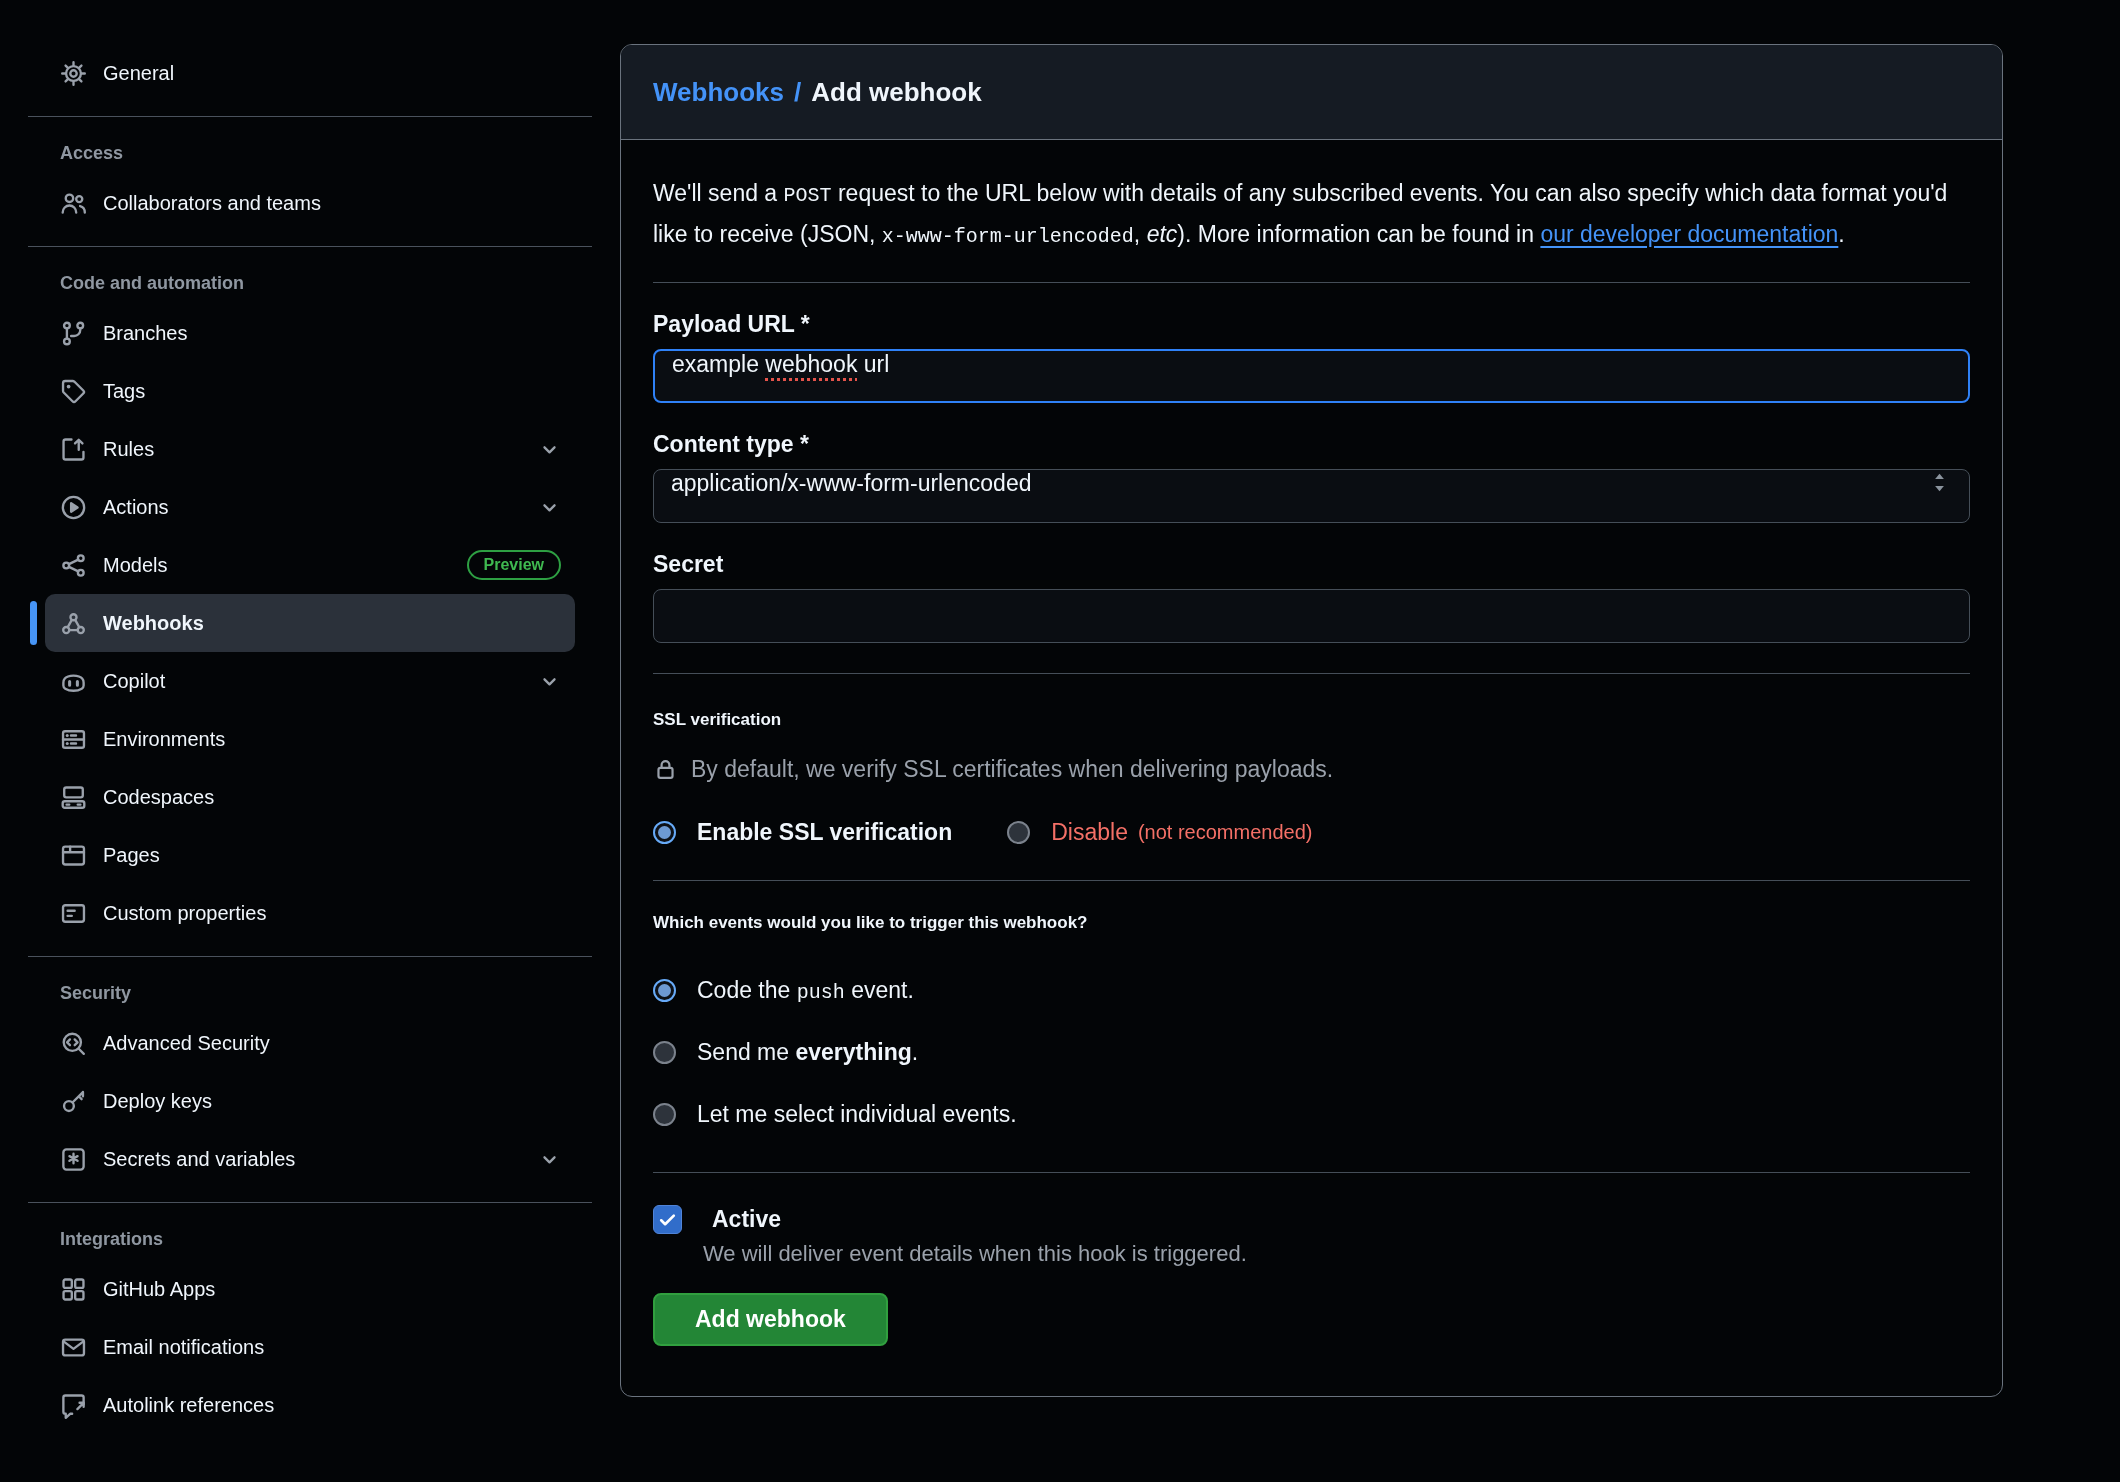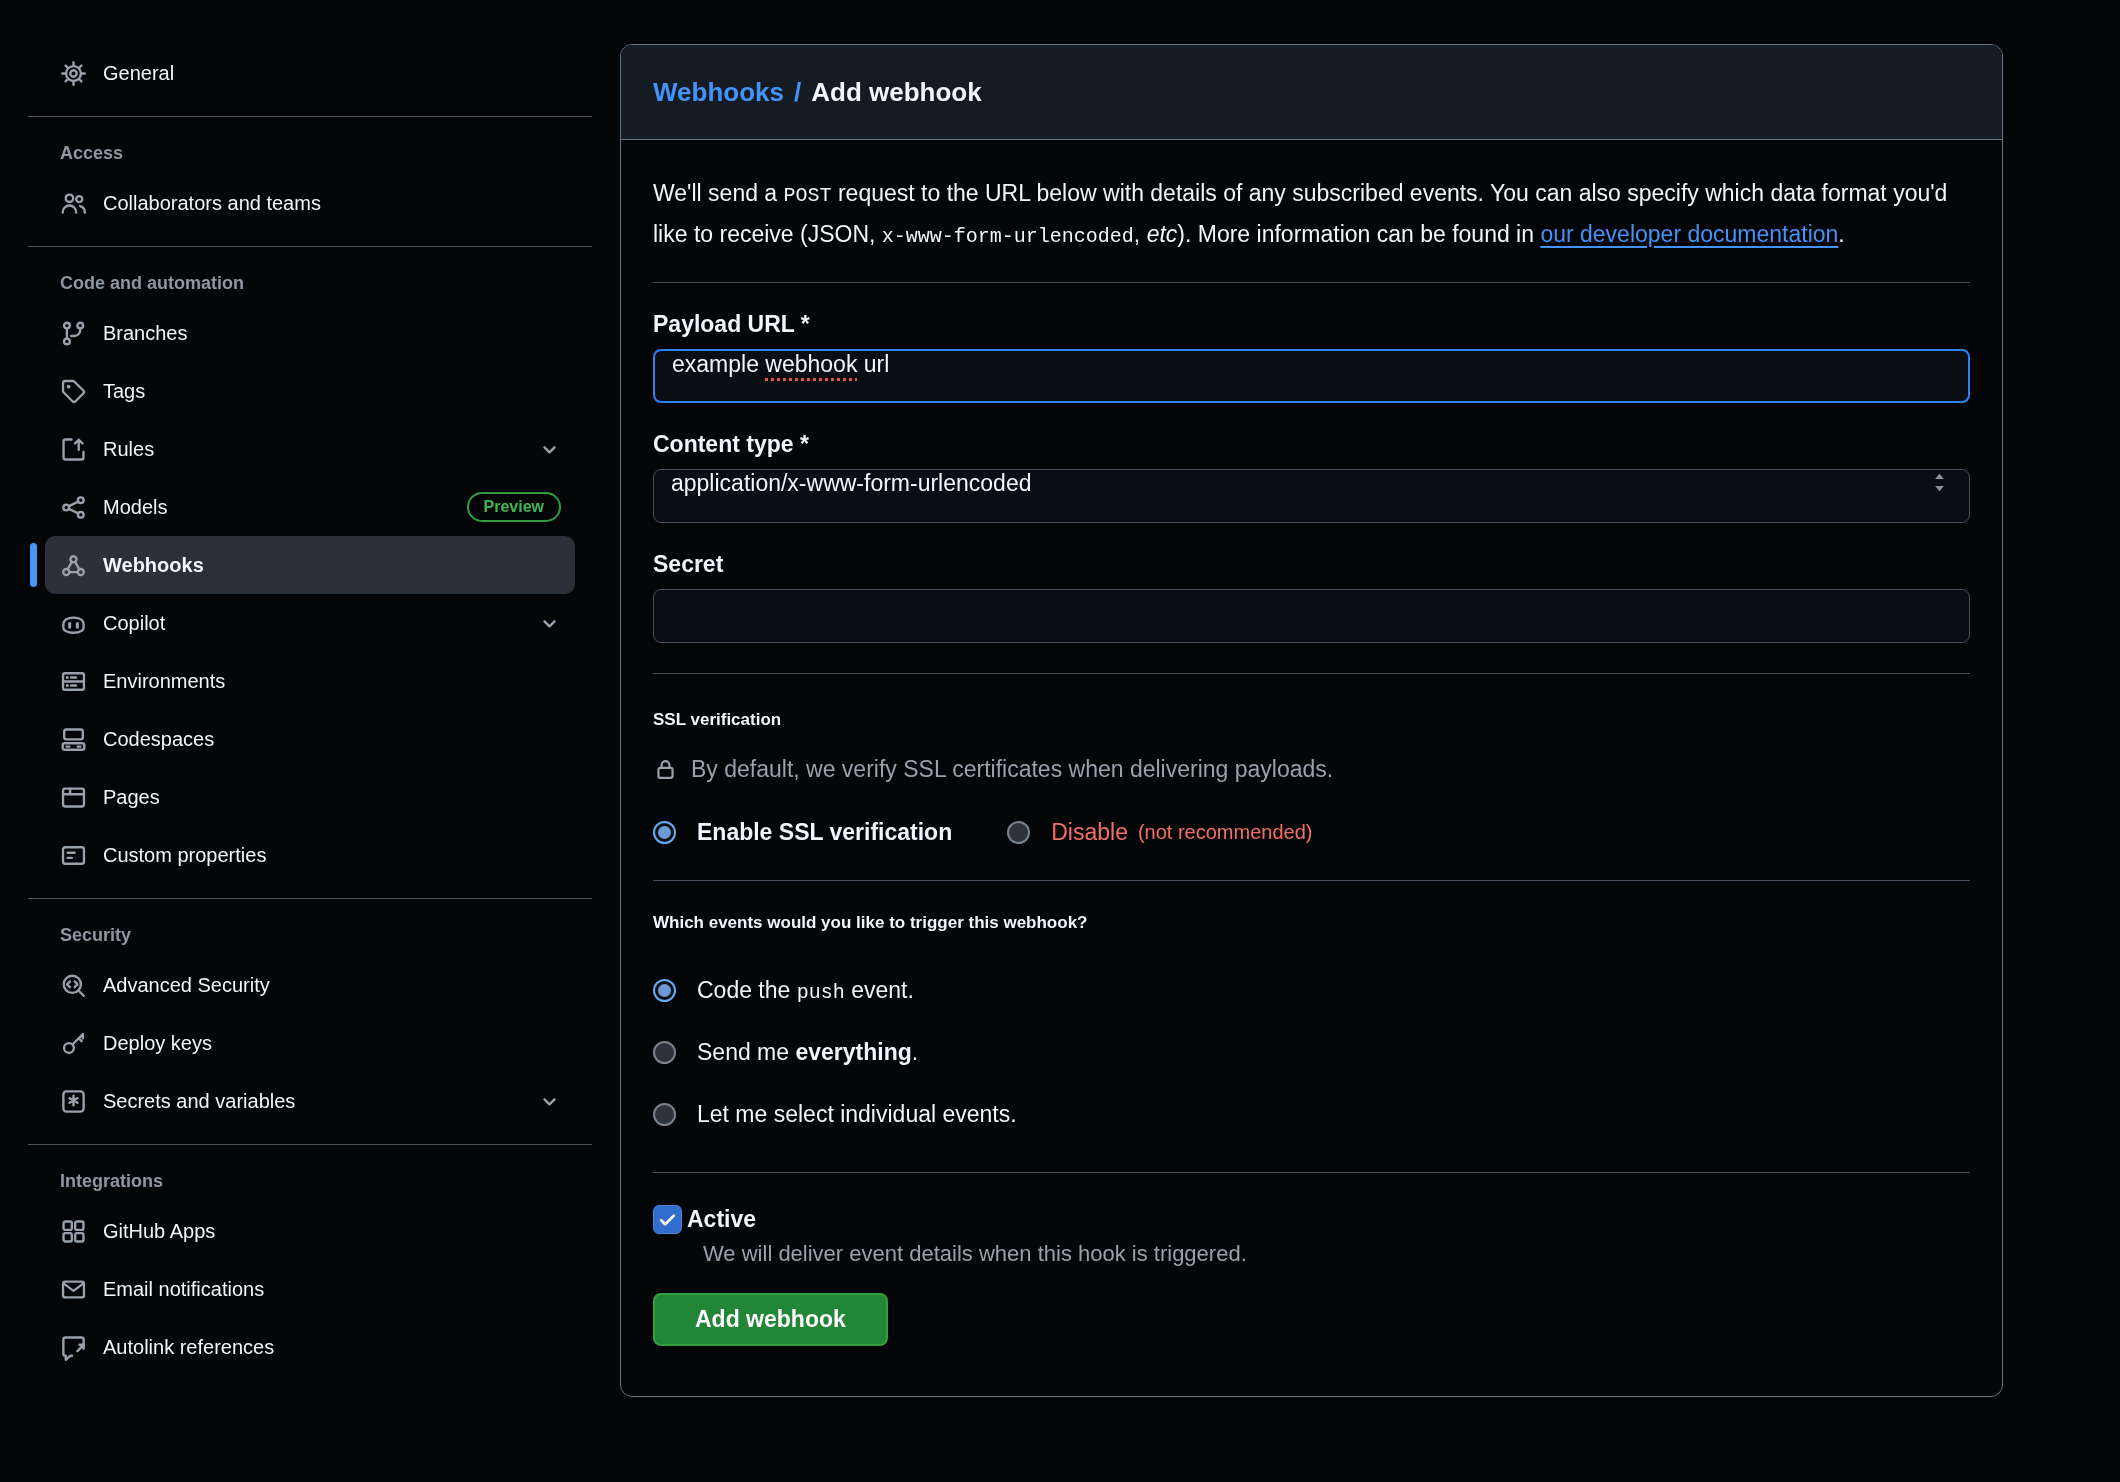--- a/index.html
+++ b/index.html
@@ -95,21 +95,21 @@
   .opt-text { white-space:pre-wrap; }
   .lbl-strong { font-weight:700; }
   .b { font-weight:700; }
   .ssl-row { margin-top:36px; }
   .ssl-row .radio.disable { margin-left:55px; }
   .danger { color:#f47067; }
   .danger-note { font-size:20px; margin-left:10px; }
   .ev-row-1 { margin-top:38px; }
   .ev-row { margin-top:35px; }
 
-  .active-row { display:flex; align-items:center; gap:5px; margin-top:32px; }
+  .active-row { display:flex; align-items:center; gap:30px; margin-top:32px; }
   .checkbox {
     width:29px; height:29px; border-radius:6px; flex:none;
     background:#316dca; border:1px solid #5084d8;
     display:flex; align-items:center; justify-content:center; cursor:pointer;
   }
   .checkbox svg { width:21px; height:21px; }
   .active-label { font-size:23px; font-weight:700; }
   .active-desc { color:#9aa1ab; font-size:22px; margin:7px 0 0 50px; }
 
   .btn-primary {
@@ -187,20 +187,34 @@
           </svg>
       </span>
       <span class="slabel">Rules</span>
       <span class="chev">
         <svg viewBox="0 0 16 16" fill="none" stroke="currentColor" stroke-width="1.6" stroke-linecap="round" stroke-linejoin="round">
             <path d="M4.5 6.5L8 10l3.5-3.5"></path>
           </svg>
       </span>
     </div>
 
+    <div class="side-item">
+      <span class="sicon">
+        <svg viewBox="0 0 16 16" fill="none" stroke="currentColor" stroke-width="1.4" stroke-linecap="round" stroke-linejoin="round">
+            <circle cx="8" cy="8" r="6.3"></circle>
+            <path d="M6.6 5.5l3.8 2.5-3.8 2.5z" fill="currentColor"></path>
+          </svg>
+      </span>
+      <span class="slabel">Actions</span>
+      <span class="chev">
+        <svg viewBox="0 0 16 16" fill="none" stroke="currentColor" stroke-width="1.6" stroke-linecap="round" stroke-linejoin="round">
+            <path d="M4.5 6.5L8 10l3.5-3.5"></path>
+          </svg>
+      </span>
+    </div>
 
     <div class="side-item">
       <span class="sicon">
         <svg viewBox="0 0 16 16" fill="none" stroke="currentColor" stroke-width="1.4" stroke-linecap="round" stroke-linejoin="round">
             <circle cx="3.7" cy="8" r="1.7"></circle>
             <circle cx="12.3" cy="3.7" r="1.7"></circle>
             <circle cx="12.3" cy="12.3" r="1.7"></circle>
             <path d="M5.3 7.2l5.5-2.7M5.3 8.8l5.5 2.7"></path>
           </svg>
       </span>

